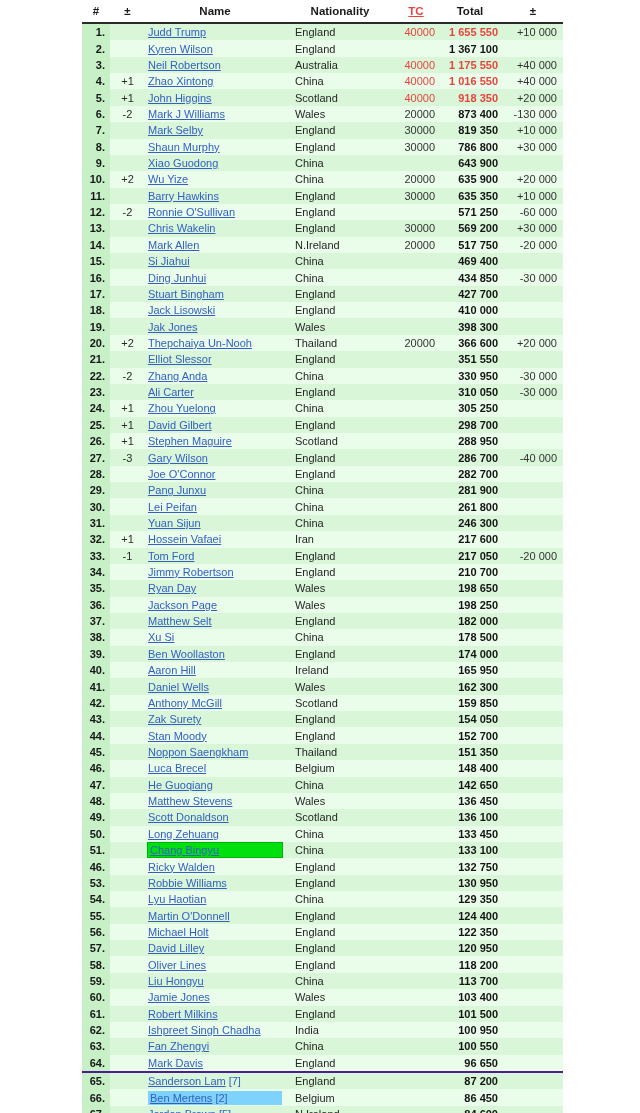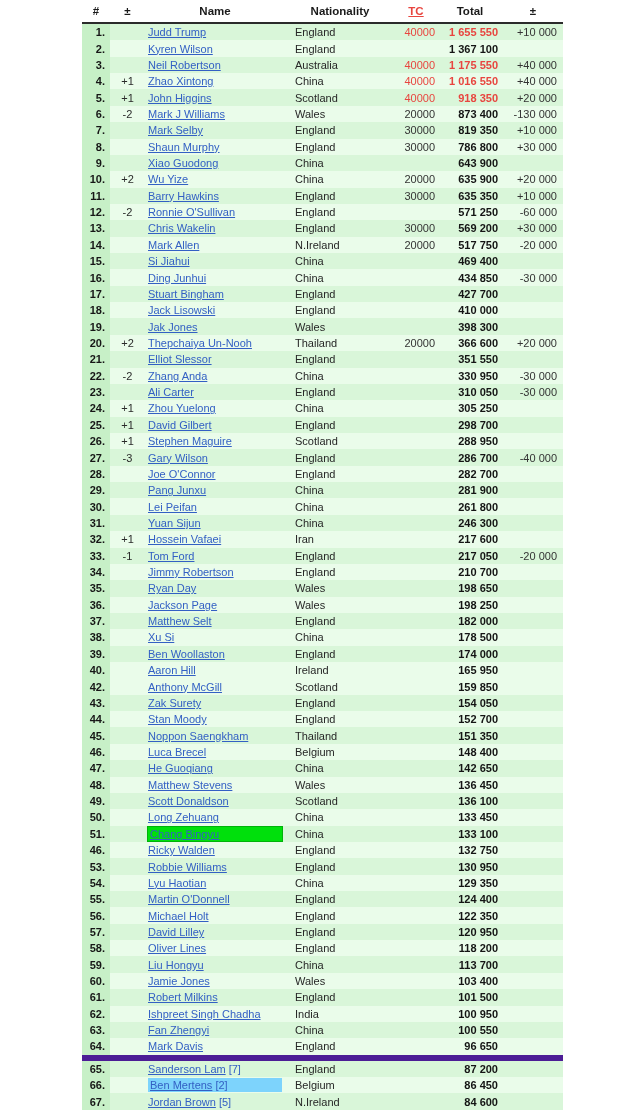--- a/index.html
+++ b/index.html
@@ -41,21 +41,21 @@
   tr.even td:not(.rank){background:#eafcea;}
   td.move{text-align:center;color:#2a2a2a;}
   td.name{padding-left:3px;}
   a.player{color:#3360c4;text-decoration:underline;cursor:pointer;}
   span.note{color:#3360c4;text-decoration:none;margin-left:3px;}
   td.nat{padding-left:10px;color:#262626;}
   td.tc{text-align:right;color:#333;padding-right:2px;}
   td.total{text-align:right;font-weight:bold;color:#141414;padding-right:5px;}
   td.change{text-align:right;color:#333;padding-right:6px;}
   .red-txt{color:#e8453f !important;}
-  tr.divider td{border-top:6px solid #4c1d95;}
+  tr.divider td{border-top:2px solid #4c1d95;}
   .hl{display:inline-block;box-sizing:border-box;width:134px;padding:1px 2px;}
   .hl-green{background:#00e00c;outline:1px solid #00b30a;}
   .hl-yellow{background:#7dd3fc;}
 </style>
 </head>
 <body>
 
 <div class="frag red" style="left:406px;width:7px;"></div>
 <div class="frag red" style="left:417px;width:7px;"></div>
 <div class="frag dark" style="left:445px;width:5px;"></div>
@@ -438,20 +438,29 @@
         </tr>
         <tr class="even">
           <td class="rank">40.</td>
           <td class="move"></td>
           <td class="name"><a class="player">Aaron Hill</a></td>
           <td class="nat">Ireland</td>
           <td class="tc"></td>
           <td class="total">165 950</td>
           <td class="change"></td>
         </tr>
+        <tr class="odd">
+          <td class="rank">41.</td>
+          <td class="move"></td>
+          <td class="name"><a class="player">Daniel Wells</a></td>
+          <td class="nat">Wales</td>
+          <td class="tc"></td>
+          <td class="total">162 300</td>
+          <td class="change"></td>
+        </tr>
         <tr class="even">
           <td class="rank">42.</td>
           <td class="move"></td>
           <td class="name"><a class="player">Anthony McGill</a></td>
           <td class="nat">Scotland</td>
           <td class="tc"></td>
           <td class="total">159 850</td>
           <td class="change"></td>
         </tr>
         <tr class="odd">

